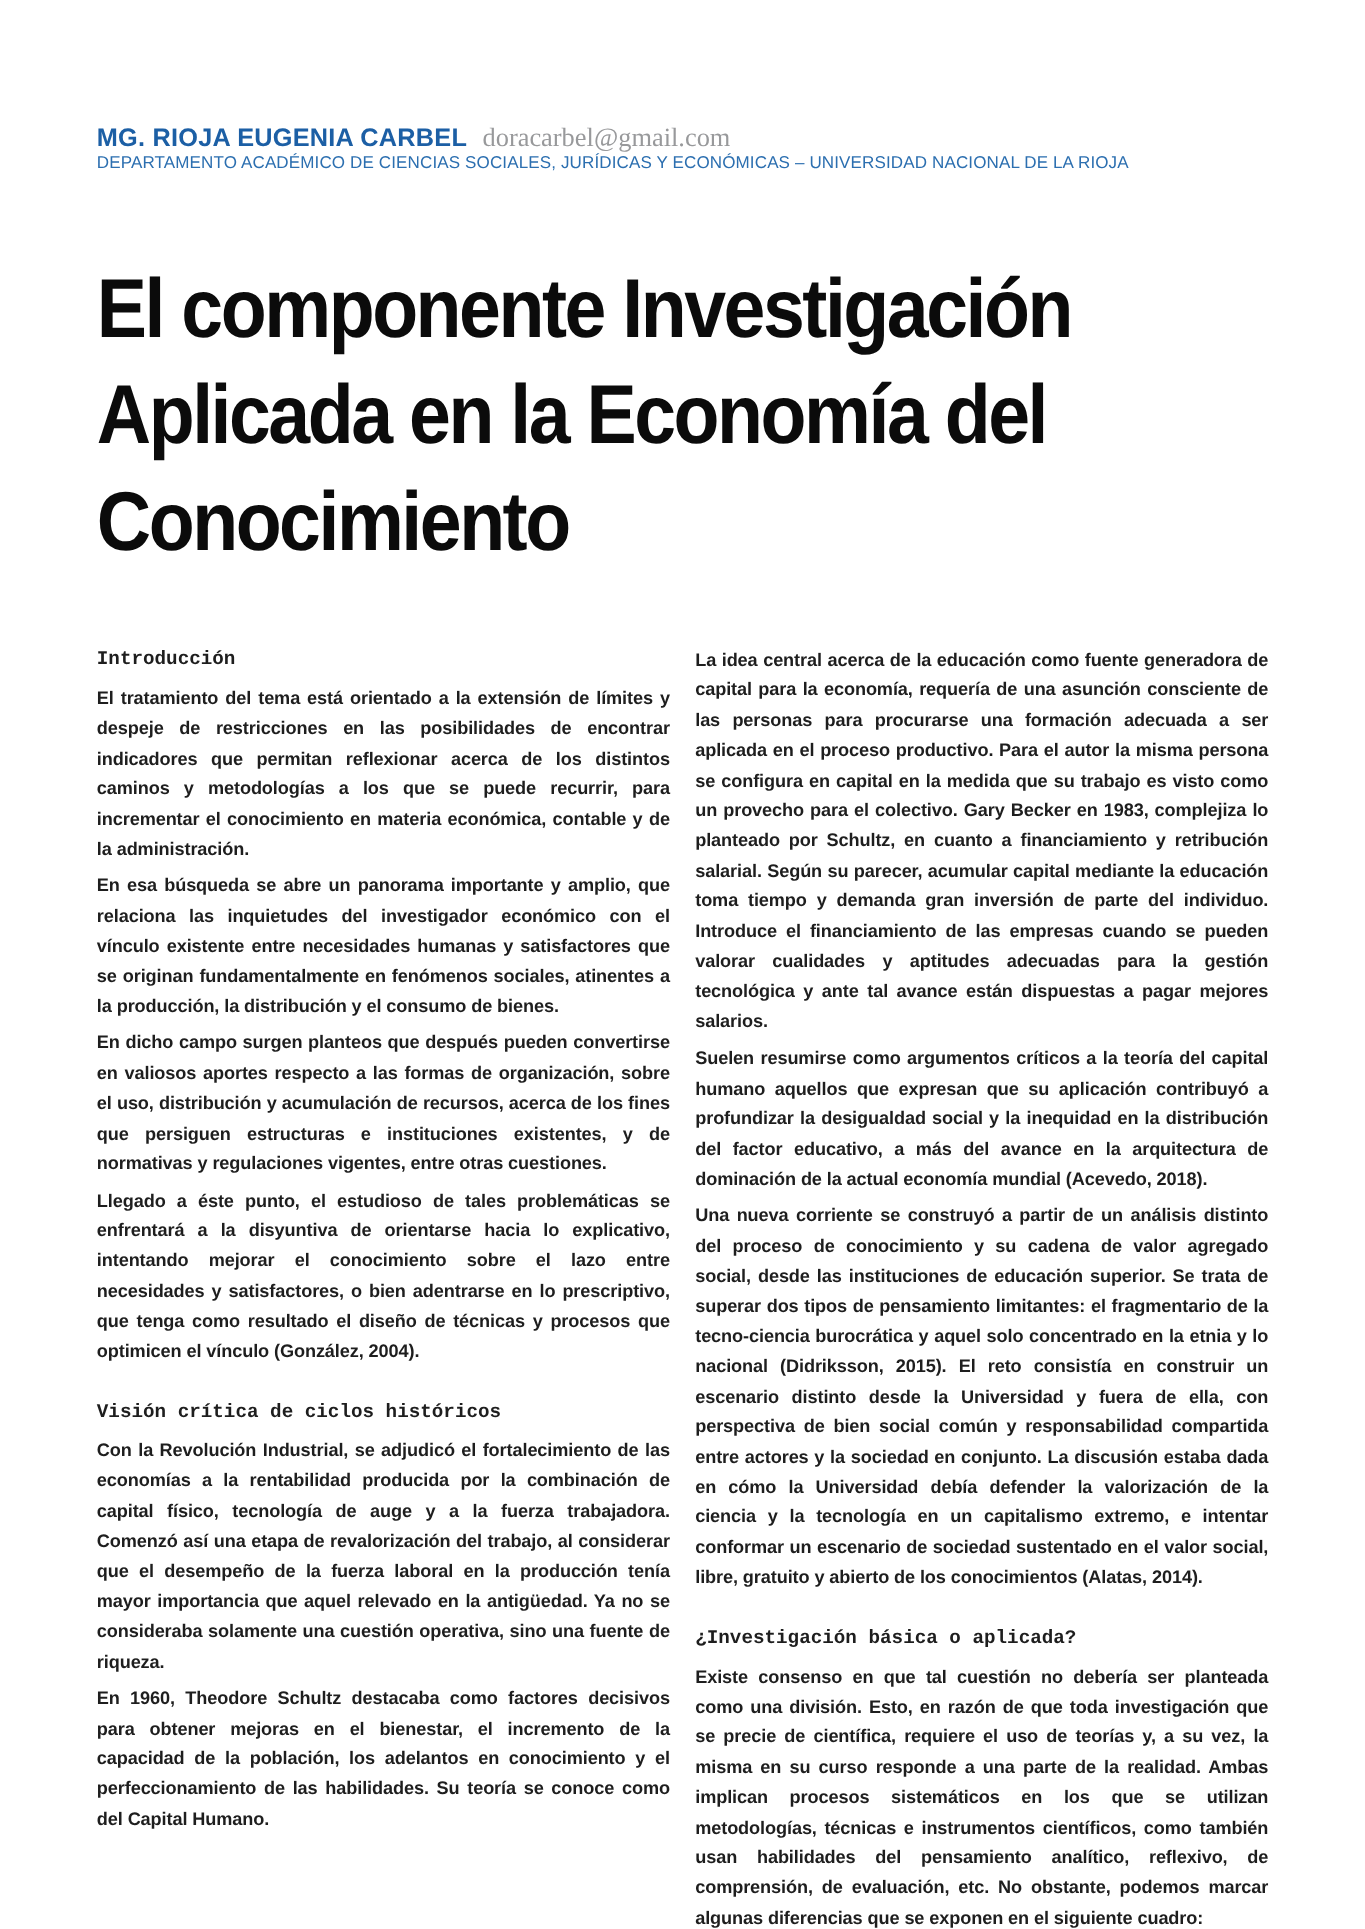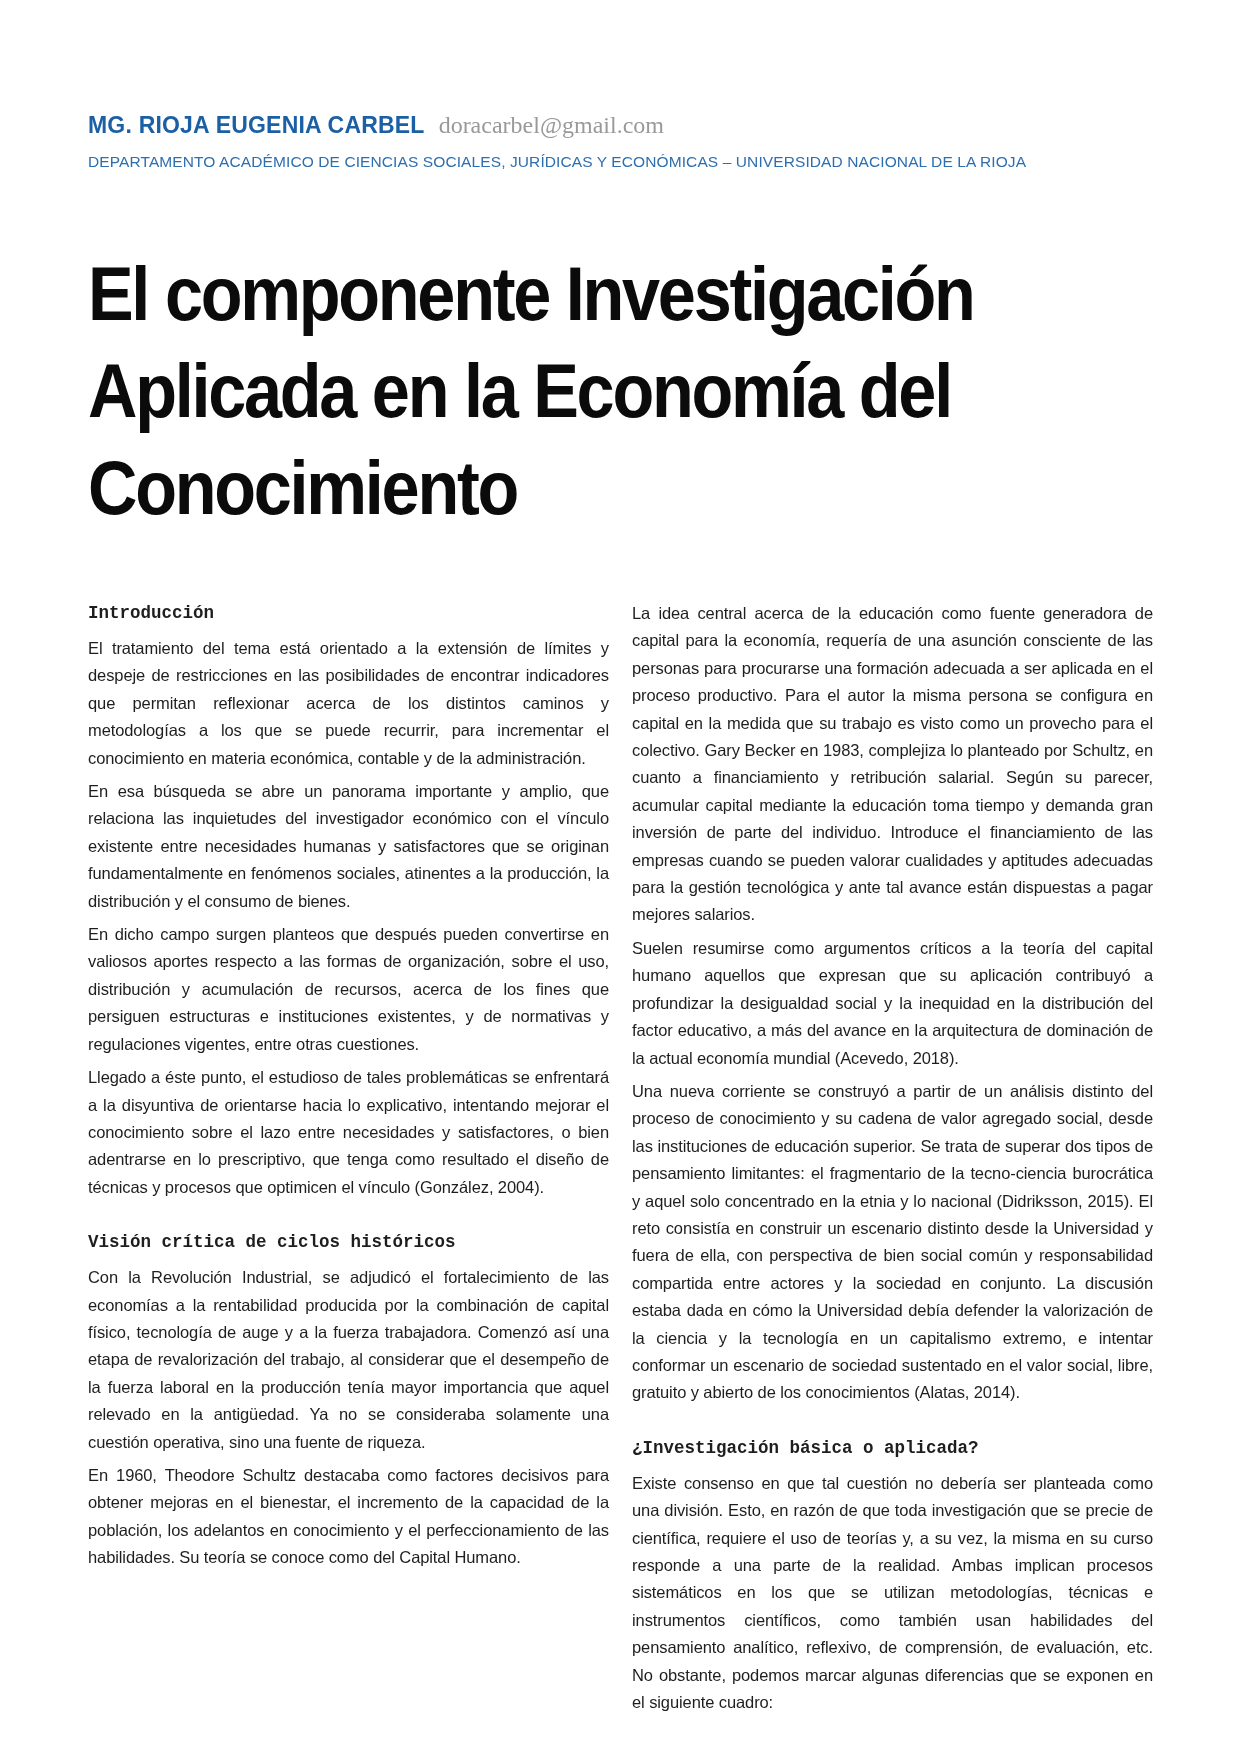--- a/index.html
+++ b/index.html
@@ -32,21 +32,20 @@
     font-size: 23px;
     letter-spacing: 0.2px;
     color: var(--accent_blue, #1c5fa5);
   }
   .email {
     font-family: "Liberation Serif", "DejaVu Serif", serif;
     font-size: 24px;
     color: var(--email_gray, #98999b);
   }
   .dept {
-    margin-top: 14px;
     font-size: 15.5px;
     letter-spacing: 0.1px;
     color: var(--dept_blue, #2c6fb0);
     white-space: nowrap;
   }
   h1.title {
     margin: 74px 0 0 0;
     font-weight: bold;
     font-size: 76px;
     line-height: 97px;
@@ -67,20 +66,21 @@
     flex: 1 1 0;
     min-width: 0;
   }
   .col p {
     margin: 0 0 6px 0;
     font-size: 16.5px;
     line-height: 27.4px;
     letter-spacing: -0.1px;
     text-align: justify;
     hyphens: auto;
+    font-weight: bold;
     -webkit-hyphens: auto;
   }
   .col h2 {
     margin: 28px 0 8px 0;
     font-size: 17.5px;
     line-height: 27px;
     font-weight: bold;
     color: var(--body_text, #1e1e1e);
     font-family: Liberation Mono, monospace;
   }

